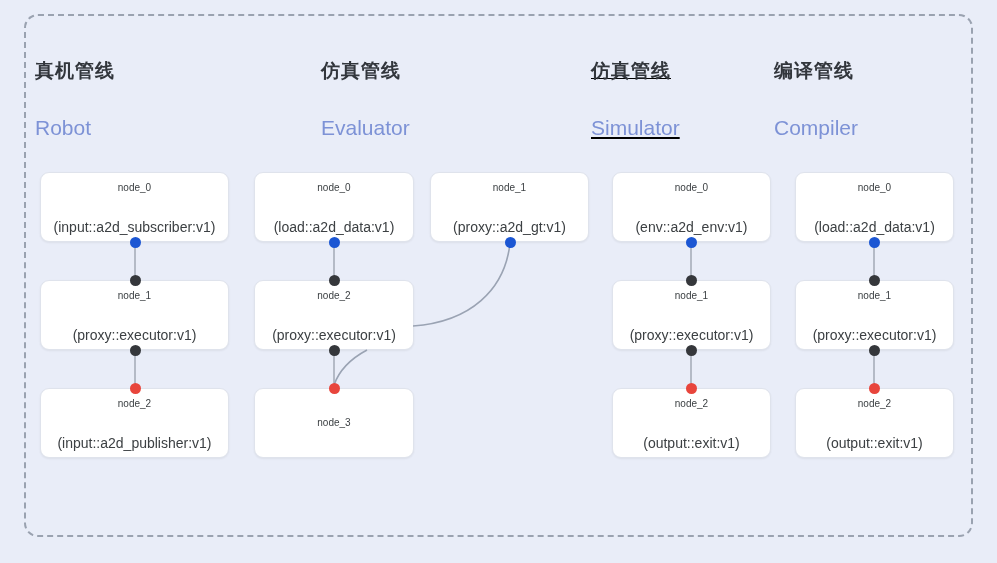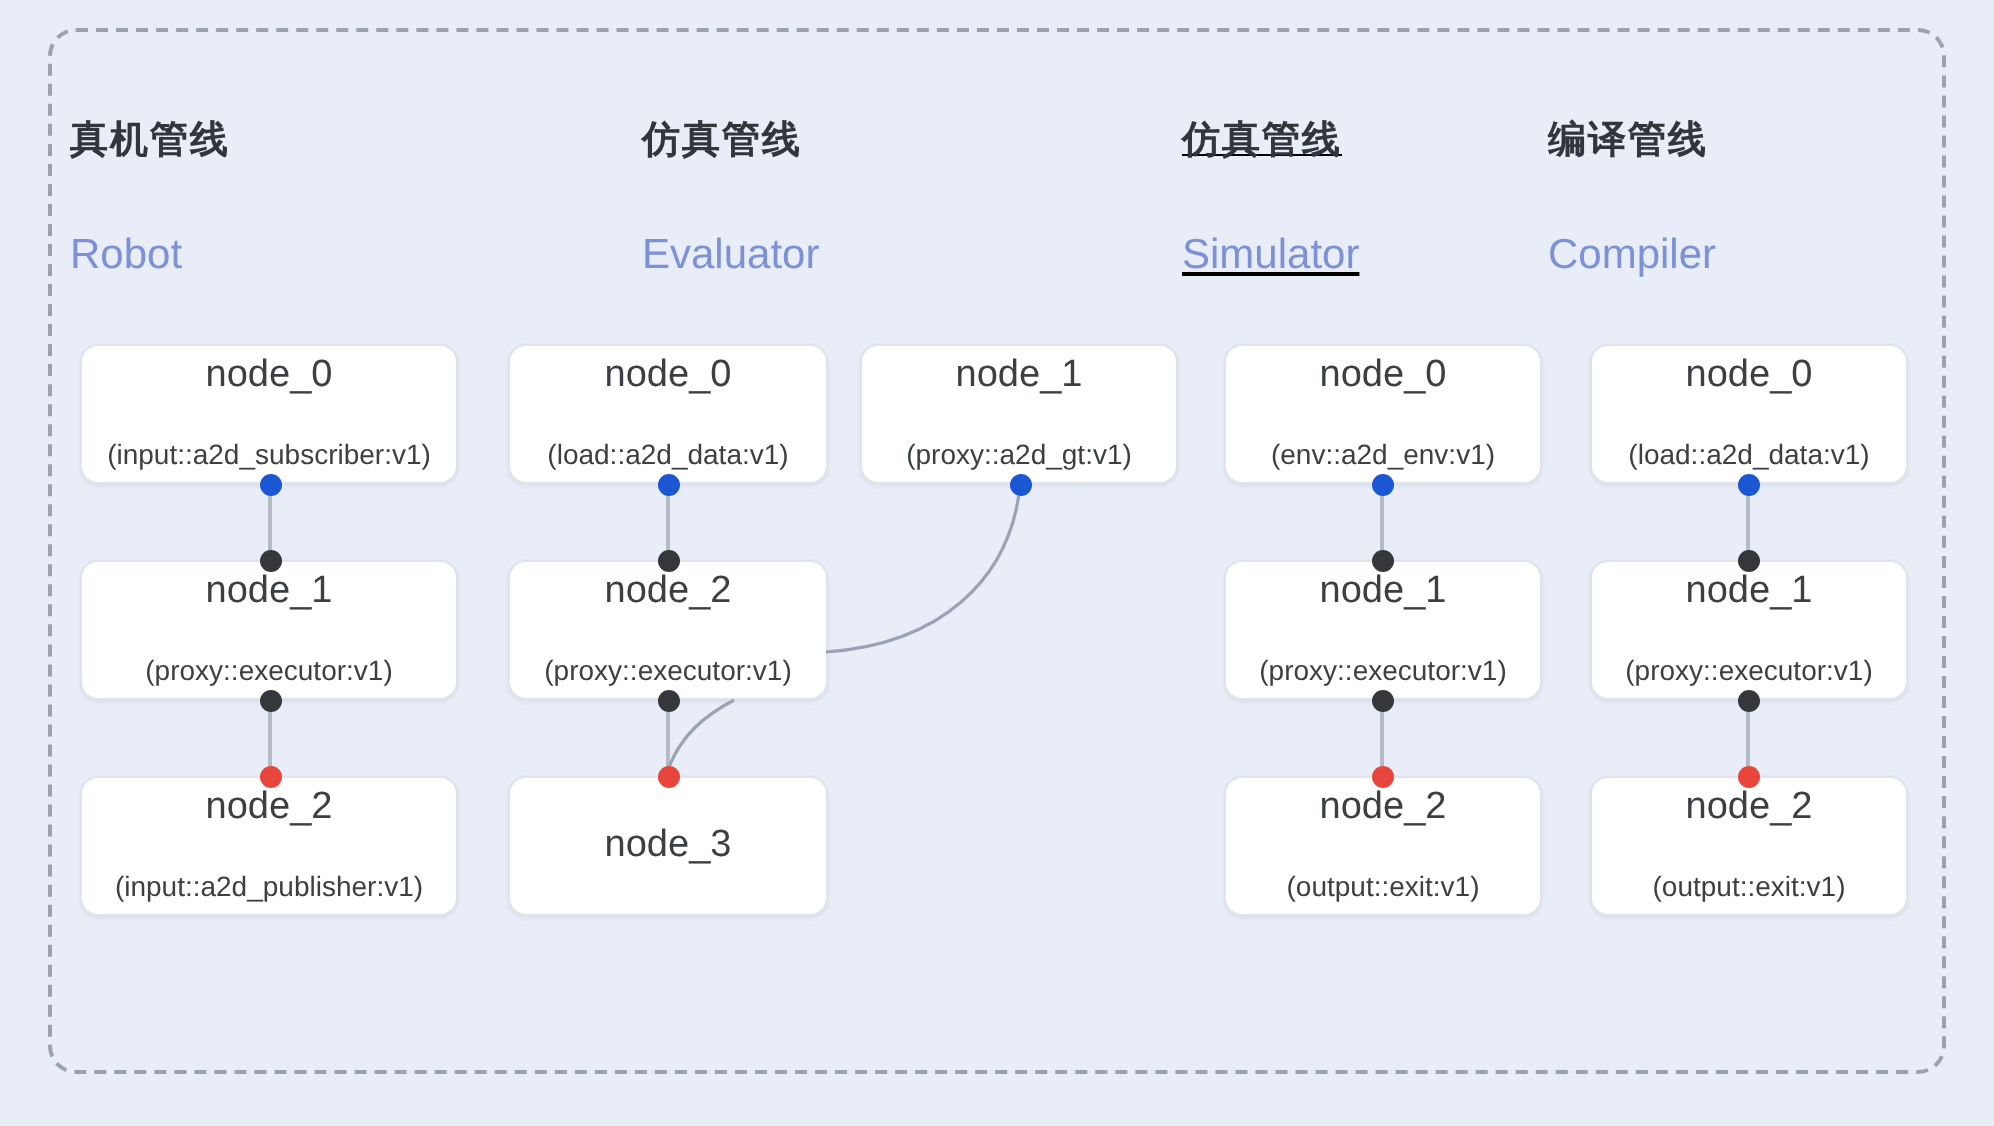--- a/index.html
+++ b/index.html
@@ -67,21 +67,21 @@
     border: 1px solid #dfe3ec;
     border-radius: 9px;
     box-shadow: 0 1px 2px rgba(60,64,67,0.08);
     display: flex;
     flex-direction: column;
     align-items: center;
     justify-content: center;
     height: 70px;
   }
   .node .nname {
-    font-size: 19px;
+    font-size: 10px;
     color: #3c4043;
     line-height: 20px;
     white-space: nowrap;
   }
   .node .ntype {
     font-size: 14px;
     color: #3c4043;
     line-height: 20px;
     white-space: nowrap;
     margin-top: 19px;

